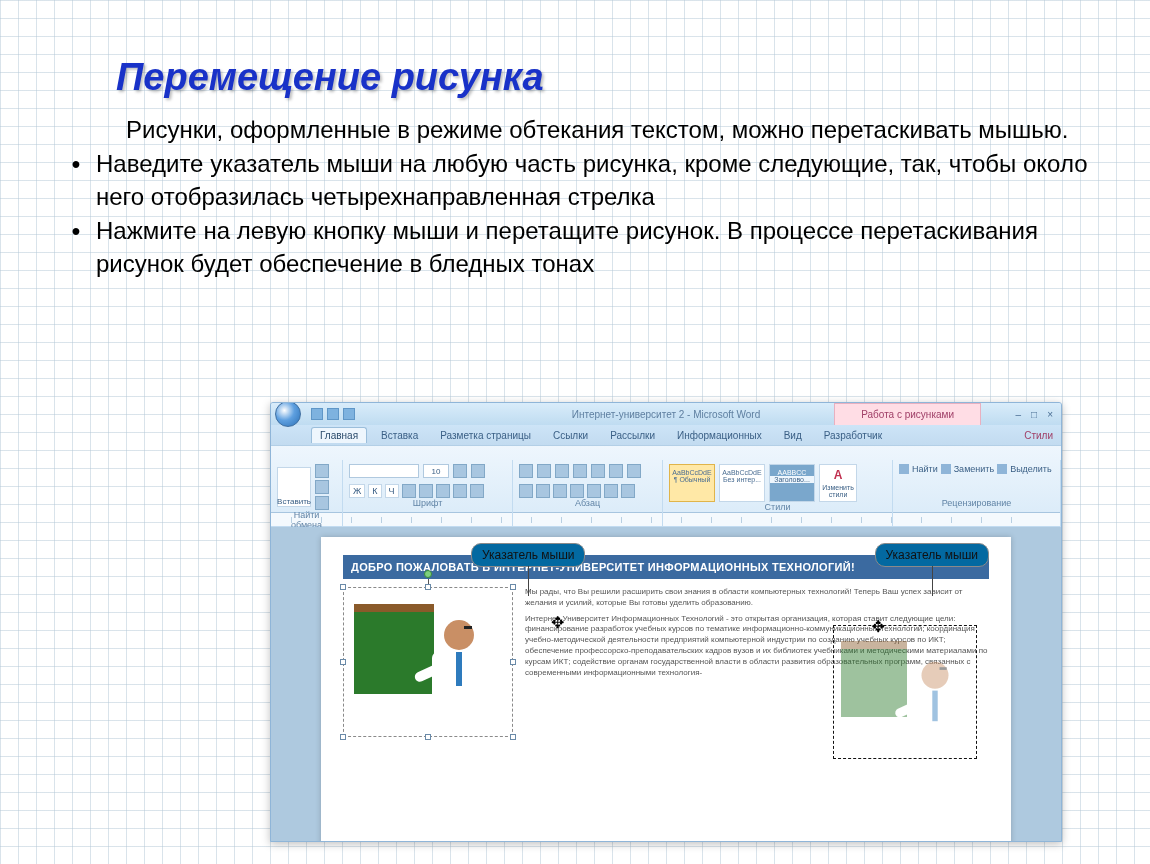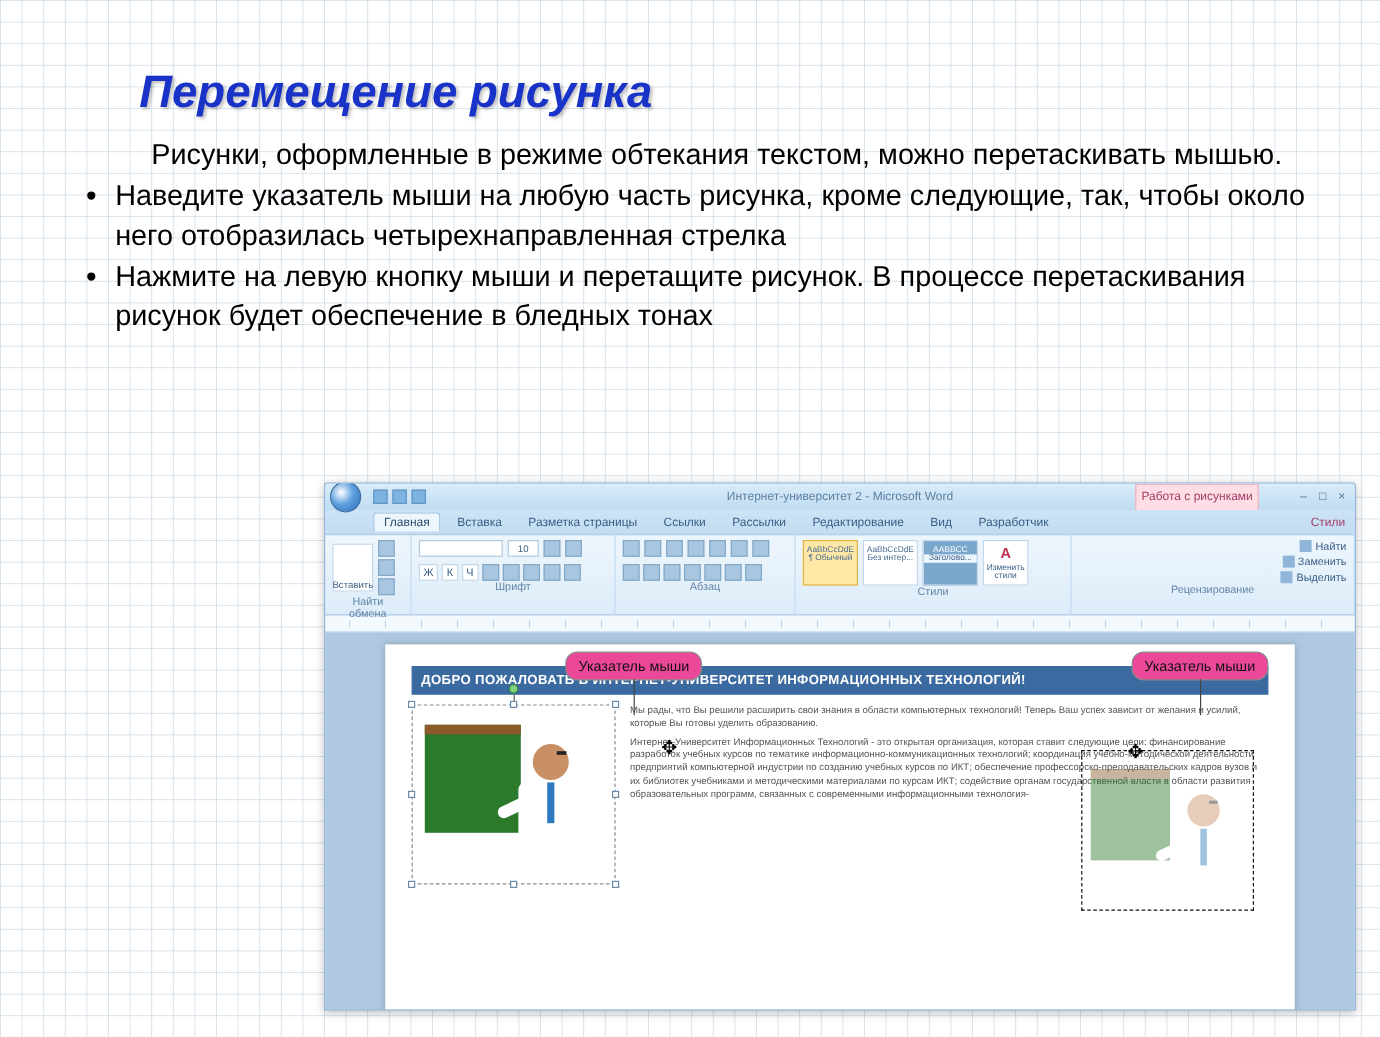--- a/index.html
+++ b/index.html
@@ -43,21 +43,21 @@
     text-align: center;
     font-weight: bold;
   }
   .bullet .txt { flex: 1; }
 
   
   .word-window {
     position: absolute;
     left: 270px;
     top: 402px;
-    width: 860px;
+    width: 792px;
     height: 440px;
     background: #cfe3f6;
     border: 1px solid #8fb5d8;
     border-radius: 3px 3px 0 0;
     box-shadow: 0 2px 8px rgba(0,0,0,.25);
     overflow: hidden;
   }
   .titlebar {
     height: 22px;
     background: linear-gradient(#d9ecfa, #bfdcf1);
@@ -80,21 +80,21 @@
     margin-left: 36px;
     display: flex;
     gap: 4px;
   }
   .qat span { width:12px; height:12px; background:#7eb2df; border:1px solid #5f96c7; }
   .doc-title { position:absolute; left:0; right:0; text-align:center; color:#5e7fa0; }
   .contextual {
     position:absolute; right: 80px; top:0;
     height:22px; line-height:22px;
     background:#ffdde5; color:#a04068;
-    padding:0 4px; font-size:10px;
+    padding:0 26px; font-size:10px;
     border:1px solid #e8b0c0; border-bottom:none;
   }
   .winbtns { margin-left:auto; display:flex; gap:2px; }
   .winbtns span { font-size:10px; color:#4b6f95; padding:0 4px; }
 
   .tabs {
     height: 20px;
     display: flex;
     align-items: center;
     padding-left: 40px;
@@ -120,20 +120,21 @@
     display:flex;
     font-size:9px;
     color:#3a5f85;
   }
   .group {
     border-right:1px solid #c2dbf0;
     padding:4px 6px 18px 6px;
     display:flex; flex-direction:column;
     justify-content:space-between;
     height:100%;
+    margin-top:14px;
   }
   .group .body { display:flex; gap:4px; align-items:center; flex-wrap:wrap; }
   .group .label { text-align:center; color:#6184a6; }
   .btn { background:#fff; border:1px solid #c3d7e9; padding:1px 3px; white-space:nowrap; }
   .ico { width:14px; height:14px; background:#a8c6e0; border:1px solid #82a8c7; }
   .big-btn {
     width:34px; height:40px; background:#fff; border:1px solid #c3d7e9;
     display:flex; align-items:flex-end; justify-content:center;
     font-size:8px; color:#3a5f85;
   }
@@ -202,21 +203,21 @@
   }
   .ghost .board{top:14px;left:6px;width:66px;height:76px;}
   .ghost .teacher{right:10px;bottom:4px;width:60px;height:96px;transform:scale(.9);}
   .drag-rect{
     position:absolute;top:88px;right:34px;width:144px;height:134px;
     border:1px dashed #111;
   }
 
   .callout {
     position:absolute;
-    background:#ec4899; border:1px solid #8a8a8a;
+    background:#0369a1; border:1px solid #8a8a8a;
     border-radius:10px;
     padding:4px 10px;
     font-size:12px; color:#111; text-align:center; line-height:1.2;
     z-index:3;
   }
   .callout::after{
     content:""; position:absolute; width:1px; height:30px;
     background:#444; left:50%; top:100%;
   }
   .c1 { top:6px; left:150px; }
@@ -262,21 +263,21 @@
       <span>×</span>
     </div>
   </div>
 
   <div class="tabs">
     <span class="tab active">Главная</span>
     <span class="tab">Вставка</span>
     <span class="tab">Разметка страницы</span>
     <span class="tab">Ссылки</span>
     <span class="tab">Рассылки</span>
-    <span class="tab">Редактирование</span>
+    <span class="tab">Информационных</span>
     <span class="tab">Вид</span>
     <span class="tab">Разработчик</span>
     <span style="flex:1"></span>
     <span class="tab ctx">Стили</span>
   </div>
 
   <div class="ribbon">
     <div class="group" style="width:72px">
       <div class="body">
         <div class="big-btn">Вставить</div>
@@ -347,21 +348,21 @@
         </div>
         <div class="change-styles">
           <span class="letters">A</span>
           <span style="font-size:7px;text-align:center">Изменить стили</span>
         </div>
       </div>
       <div class="label">Стили</div>
     </div>
 
     <div class="group" style="flex:1">
-      <div class="body" style="flex-direction:column;align-items:flex-end;gap:3px;">
+      <div class="body" style="flex-direction:row;align-items:center;gap:3px;">
         <div class="edit-item">
             <span class="ei"></span>
             <span>Найти</span>
           </div>
         <div class="edit-item">
             <span class="ei"></span>
             <span>Заменить</span>
           </div>
         <div class="edit-item">
             <span class="ei"></span>

